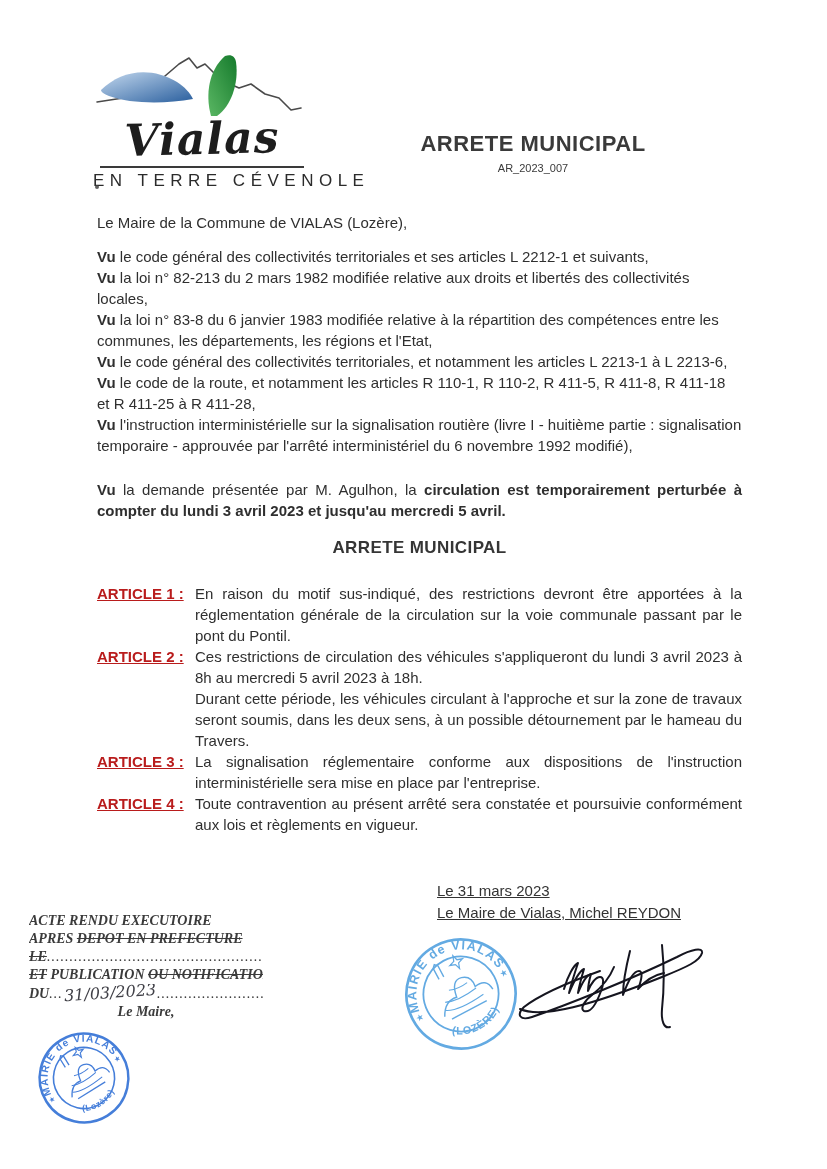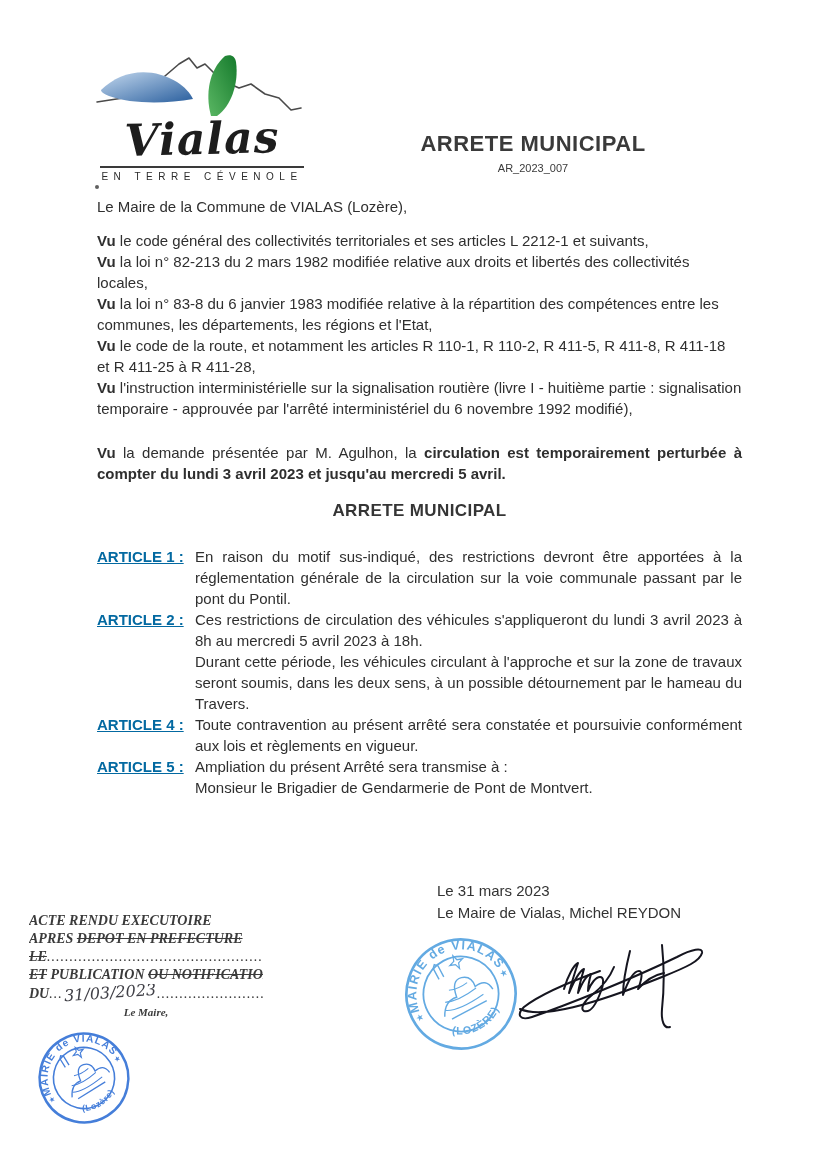--- a/index.html
+++ b/index.html
@@ -10,63 +10,63 @@
   
   .logo{position:absolute;left:93px;top:54px;width:218px;}
   .logo-art{display:block;}
   .logo-name{
     font-family:"DejaVu Serif",serif;font-style:italic;font-weight:600;
     font-size:44px;line-height:46px;color:#1d1d1d;text-align:center;
     transform:rotate(-1.5deg);letter-spacing:1px;margin-top:-4px;
   }
   .logo-rule{height:2px;background:#3a3a3a;width:204px;margin:4px auto 0 auto;}
   .logo-tagline{
-    font-size:10px;letter-spacing:5.5px;color:#2b2b2b;text-align:center;
+    font-size:17px;letter-spacing:5.5px;color:#2b2b2b;text-align:center;
     margin-top:3px;white-space:nowrap;
   }
   
   .title-block{position:absolute;left:383px;top:131px;width:300px;text-align:center;}
   .doc-title{font-size:22px;font-weight:bold;color:#3a3a3a;letter-spacing:.5px;}
   .doc-ref{font-size:11px;color:#3a3a3a;margin-top:5px;}
   .scan-dot{position:absolute;left:95px;top:185px;width:4px;height:4px;background:#444;border-radius:50%;opacity:.85;}
   
-  .doc-body{position:absolute;left:97px;top:196px;width:645px;font-size:15px;line-height:21px;color:#2f2f2f;}
+  .doc-body{position:absolute;left:97px;top:212px;width:645px;font-size:15px;line-height:21px;color:#2f2f2f;}
   .doc-body p{margin:0;}
   .addressee{margin-bottom:13px !important;}
   .vu-block p{margin:0;}
   .demande{margin-top:23px !important;text-align:justify;}
   .section-heading{
     font-size:17px;font-weight:bold;color:#353535;text-align:center;
     margin:16px 0 0 0;letter-spacing:.4px;
   }
   .articles{margin-top:25px;}
   .article-row{display:flex;align-items:flex-start;}
   .article-label{
     flex:0 0 98px;font-weight:bold;text-decoration:underline;
-    white-space:nowrap;color:#0369a1;
+    white-space:nowrap;color:#b91c1c;
   }
   .article-text{flex:1;text-align:justify;}
   .article-text.left{text-align:left;}
   
-  .sign-block{position:absolute;left:437px;top:880px;font-size:15px;line-height:22px;color:#333;}
+  .sign-block{position:absolute;left:437px;top:880px;font-size:15px;line-height:22px;color:#333;text-decoration:underline;}
   .sign-block p{margin:0;}
   
   .exec-stamp{
     position:absolute;left:29px;top:912px;width:234px;
     font-family:"Liberation Serif",serif;font-style:italic;font-weight:600;
     font-size:14px;line-height:18px;color:#3b3b3b;white-space:nowrap;
   }
   .exec-stamp p{margin:0;overflow:hidden;}
   .struck{text-decoration:line-through;}
   .dots{letter-spacing:1px;font-weight:400;}
   .handwritten{
     display:inline-block;font-family:"DejaVu Serif",serif;font-style:italic;font-weight:400;
     font-size:16px;color:#3f3f46;transform:rotate(-4deg);margin:0 1px;
   }
-  .maire-line{text-align:center;font-size:11px;}
+  .maire-line{text-align:center;font-size:14px;}
   
   .stamp-center{position:absolute;left:402px;top:935px;transform:rotate(-28deg);opacity:.92;}
   .stamp-left{position:absolute;left:36px;top:1030px;transform:rotate(-32deg);opacity:.95;}
   .sig-art{position:absolute;left:512px;top:930px;}
   svg text{font-family:"Liberation Sans",sans-serif;}
 </style>
 </head>
 <body>
 
 <div class="page">
@@ -99,20 +99,21 @@
 
   <div class="scan-dot"></div>
 
   <div class="doc-body">
     <p class="addressee">Le Maire de la Commune de VIALAS (Lozère),</p>
 
     <div class="vu-block">
       <p><b>Vu</b><span> le code général des collectivités territoriales et ses articles L 2212-1 et suivants,</span></p>
       <p><b>Vu</b><span> la loi n° 82-213 du 2 mars 1982 modifiée relative aux droits et libertés des collectivités locales,</span></p>
       <p><b>Vu</b><span> la loi n° 83-8 du 6 janvier 1983 modifiée relative à la répartition des compétences entre les communes, les départements, les régions et l'Etat,</span></p>
+      <p><b>Vu</b><span> le code général des collectivités territoriales, et notamment les articles L 2213-1 à L 2213-6,</span></p>
       <p><b>Vu</b><span> le code de la route, et notamment les articles R 110-1, R 110-2, R 411-5, R 411-8, R 411-18 et R 411-25 à R 411-28,</span></p>
       <p><b>Vu</b><span> l'instruction interministérielle sur la signalisation routière (livre I - huitième partie : signalisation temporaire - approuvée par l'arrêté interministériel du 6 novembre 1992 modifié),</span></p>
     </div>
 
     <p class="demande"><b>Vu</b><span> la demande présentée par M. Agulhon, la </span><b>circulation est temporairement perturbée à compter du lundi 3 avril 2023 et jusqu'au mercredi 5 avril.</b></p>
 
     <h2 class="section-heading">ARRETE MUNICIPAL</h2>
 
     <div class="articles">
       <div class="article-row">
@@ -122,30 +123,29 @@
         </div>
       </div>
       <div class="article-row">
         <span class="article-label">ARTICLE 2 :</span>
         <div class="article-text">
           <p>Ces restrictions de circulation des véhicules s'appliqueront du lundi 3 avril 2023 à 8h au mercredi 5 avril 2023 à 18h.</p>
           <p>Durant cette période, les véhicules circulant à l'approche et sur la zone de travaux seront soumis, dans les deux sens, à un possible détournement par le hameau du Travers.</p>
         </div>
       </div>
       <div class="article-row">
+        <span class="article-label">ARTICLE 3 :</span>
+        <div class="article-text">
+          <p>La signalisation réglementaire conforme aux dispositions de l'instruction interministérielle sera mise en place par l'entreprise.</p>
+        </div>
+      </div>
+      <div class="article-row">
         <span class="article-label">ARTICLE 4 :</span>
         <div class="article-text">
           <p>Toute contravention au présent arrêté sera constatée et poursuivie conformément aux lois et règlements en vigueur.</p>
-        </div>
-      </div>
-      <div class="article-row">
-        <span class="article-label">ARTICLE 5 :</span>
-        <div class="article-text left">
-          <p>Ampliation du présent Arrêté sera transmise à :</p>
-          <p>Monsieur le Brigadier de Gendarmerie de Pont de Montvert.</p>
         </div>
       </div>
     </div>
   </div>
 
   <div class="sign-block">
     <p>Le 31 mars 2023</p>
     <p>Le Maire de Vialas, Michel REYDON</p>
   </div>
 

